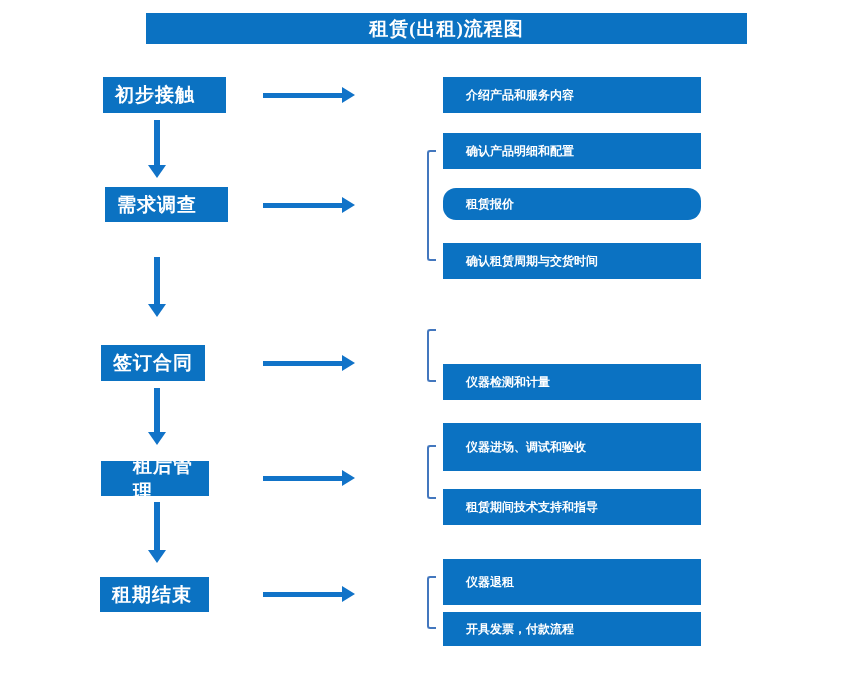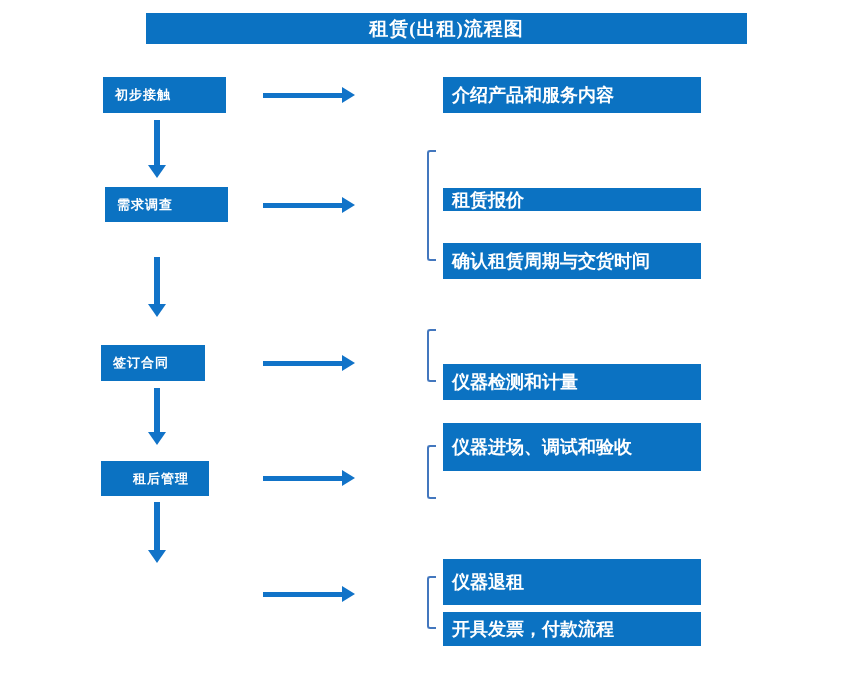--- a/index.html
+++ b/index.html
@@ -15,27 +15,27 @@
   }
   .title-bar{
     position:absolute;left:100px;top:13px;width:601px;height:31px;
     background:var(--box-fill);color:var(--text);
     display:flex;align-items:center;justify-content:center;
     font-size:19px;font-weight:bold;letter-spacing:1px;margin-left:46px;
   }
   .step-box{
     position:absolute;background:var(--box-fill);color:var(--text);
     display:flex;align-items:center;
-    font-size:13px;font-weight:bold;padding-left:12px;box-sizing:border-box;
+    font-size:19px;font-weight:bold;padding-left:12px;box-sizing:border-box;
     letter-spacing:1px;
   }
   .detail-box{
     position:absolute;left:443px;width:258px;background:var(--box-fill);color:var(--text);
     display:flex;align-items:center;
-    font-size:18px;font-weight:bold;padding-left:9px;box-sizing:border-box;
+    font-size:12px;font-weight:bold;padding-left:23px;box-sizing:border-box;
   }
   .h-arrow{position:absolute;left:263px;width:92px;height:16px;display:flex;align-items:center;transform:translateY(-50%);}
   .h-arrow .shaft{flex:1;height:5px;background:var(--arrow);}
   .h-arrow .head{width:0;height:0;border-top:8px solid transparent;border-bottom:8px solid transparent;border-left:13px solid var(--arrow);}
   .v-arrow{position:absolute;left:157px;transform:translateX(-50%);display:flex;flex-direction:column;align-items:center;}
   .v-arrow .shaft{width:6px;flex:1;background:var(--arrow);}
   .v-arrow .head{width:0;height:0;border-left:9px solid transparent;border-right:9px solid transparent;border-top:13px solid var(--arrow);}
   .bracket{
     position:absolute;left:427px;width:9px;
     border-left:2px solid var(--bracket);
@@ -49,20 +49,21 @@
 <body>
 
 <div class="canvas">
 
   <div class="title-bar">租赁(出租)流程图</div>
 
   <div class="step-box" style="left:103px;top:77px;width:123px;height:36px;">初步接触</div>
   <div class="step-box" style="left:105px;top:187px;width:123px;height:35px;">需求调查</div>
   <div class="step-box" style="left:101px;top:345px;width:104px;height:36px;">签订合同</div>
   <div class="step-box" style="left:101px;top:461px;width:108px;height:35px;padding-left:32px;">租后管理</div>
+  <div class="step-box" style="left:100px;top:577px;width:109px;height:35px;">租期结束</div>
 
   <div class="v-arrow" style="top:120px;height:58px;">
       <div class="shaft"></div>
       <div class="head"></div>
     </div>
   <div class="v-arrow" style="top:257px;height:60px;">
       <div class="shaft"></div>
       <div class="head"></div>
     </div>
   <div class="v-arrow" style="top:388px;height:57px;">
@@ -94,20 +95,22 @@
       <div class="shaft"></div>
       <div class="head"></div>
     </div>
 
   <div class="bracket" style="top:150px;height:111px;"></div>
   <div class="bracket" style="top:329px;height:53px;"></div>
   <div class="bracket" style="top:445px;height:54px;"></div>
   <div class="bracket" style="top:576px;height:53px;"></div>
 
   <div class="detail-box" style="top:77px;height:36px;">介绍产品和服务内容</div>
-  <div class="detail-box" style="top:188px;height:23px;">租赁报价</div>
+  <div class="detail-box" style="top:133px;height:36px;">确认产品明细和配置</div>
+  <div class="detail-box" style="top:188px;height:32px;border-radius:13px;">租赁报价</div>
   <div class="detail-box" style="top:243px;height:36px;">确认租赁周期与交货时间</div>
   <div class="detail-box" style="top:364px;height:36px;">仪器检测和计量</div>
   <div class="detail-box" style="top:423px;height:48px;">仪器进场、调试和验收</div>
+  <div class="detail-box" style="top:489px;height:36px;">租赁期间技术支持和指导</div>
   <div class="detail-box" style="top:559px;height:46px;">仪器退租</div>
   <div class="detail-box" style="top:612px;height:34px;">开具发票，付款流程</div>
 
 </div>
 
 </body></html>

